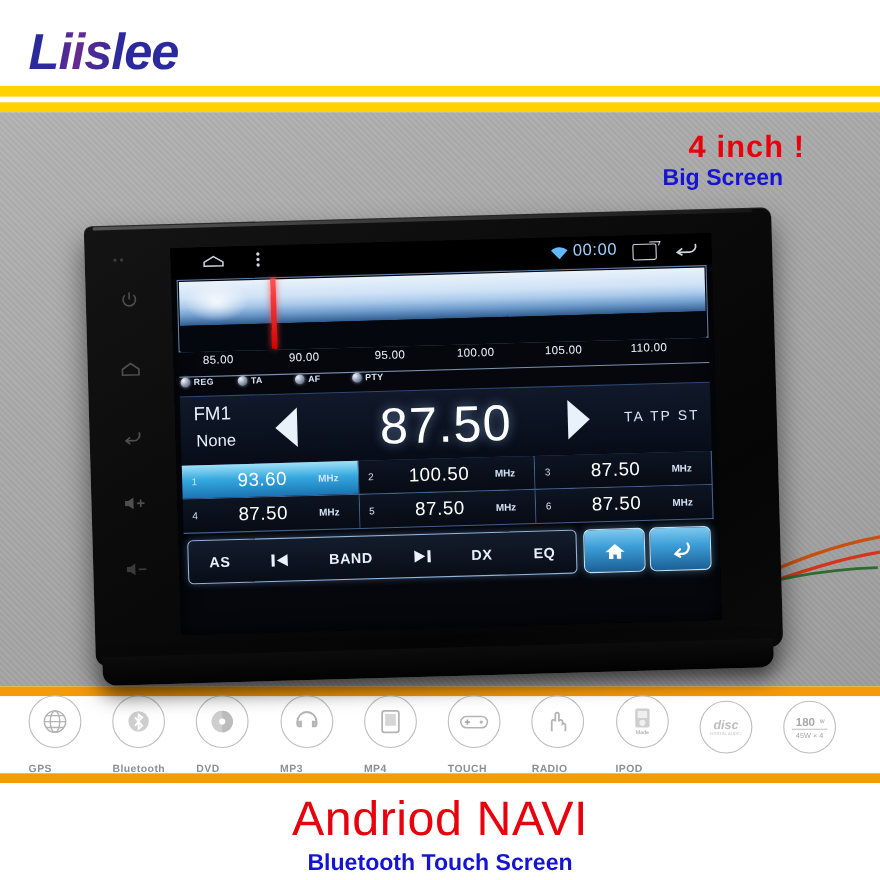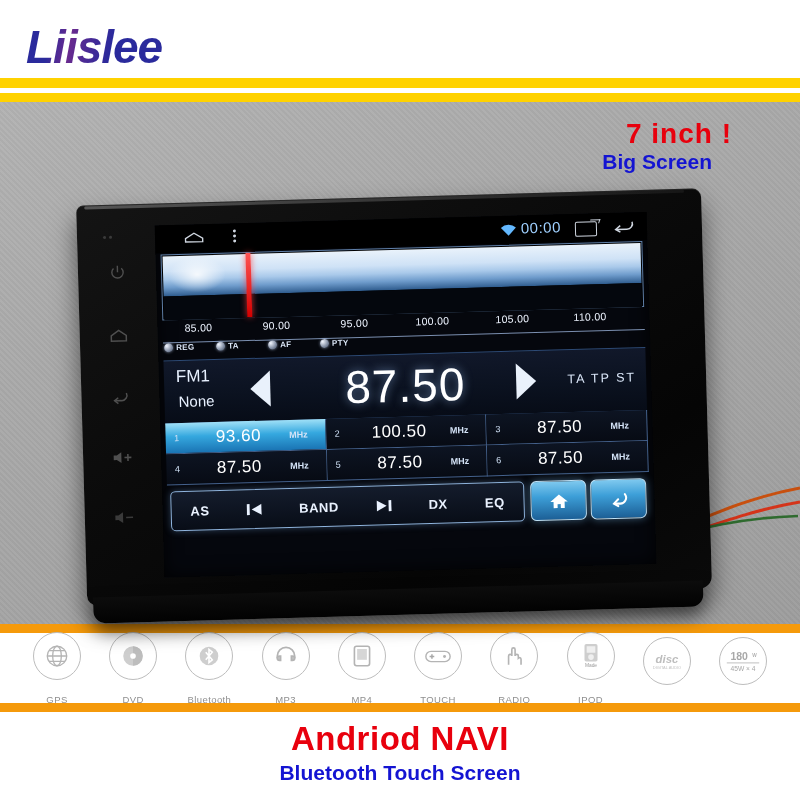--- a/index.html
+++ b/index.html
@@ -130,46 +130,46 @@
         background:linear-gradient(180deg,#7fc9ef 0%,#3d9fd8 40%,#1c5f96 100%);
         border:1px solid #bfe2f7;display:flex;align-items:center;justify-content:center;
         box-shadow:0 0 8px rgba(120,190,240,.45);}
   .tb-home{left:360px;}
   .tb-back{left:420px;}
 
   
   .obar1{position:absolute;left:0;top:624px;width:800px;height:9px;background:#f59a0b;}
   .icons{position:absolute;left:0;top:633px;width:800px;height:70px;background:#fff;
          display:flex;align-items:center;justify-content:space-between;padding:0 26px;box-sizing:border-box;}
-  .feat{width:62px;display:flex;flex-direction:column;align-items:center;}
+  .feat{width:62px;display:flex;flex-direction:column;}
   .feat .ring{width:46px;height:46px;border-radius:50%;border:1.6px solid #bdbdbd;
         display:flex;align-items:center;justify-content:center;color:#b4b4b4;}
-  .feat .fl{margin-top:14px;font-size:9.5px;font-weight:normal;color:#8f8f8f;letter-spacing:.4px;}
+  .feat .fl{margin-top:14px;font-size:9.5px;font-weight:bold;color:#8f8f8f;letter-spacing:.4px;}
   .obar2{position:absolute;left:0;top:703px;width:800px;height:9px;background:#f59a0b;}
 
   .footer{position:absolute;left:0;top:712px;width:800px;height:88px;background:#fff;text-align:center;}
-  .f-title{margin-top:8px;color:#e8000d;font-size:33px;font-weight:bold;letter-spacing:.5px;}
+  .f-title{margin-top:8px;color:#e8000d;font-size:44px;font-weight:normal;letter-spacing:.5px;}
   .f-sub{margin-top:3px;color:#1414d2;font-size:21px;font-weight:bold;}
 </style>
 </head>
 <body>
 
 <div class="page">
 
   <div class="logo-band">
     <div class="logo-shadow">Liislee</div>
     <div class="logo">Liislee</div>
   </div>
   <div class="ybar1"></div>
   <div class="ywhite"></div>
   <div class="ybar2"></div>
 
   <div class="photo">
 
-    <div class="hdr-7inch">7 inch !</div>
+    <div class="hdr-7inch">4 inch !</div>
     <div class="hdr-big">Big Screen</div>
 
     <svg class="wires" viewBox="0 0 160 120">
       <path d="M8,58 C50,44 95,18 160,6" stroke="#c8500f" stroke-width="3" fill="none"></path>
       <path d="M8,64 C52,52 100,30 160,20" stroke="#d4341a" stroke-width="3" fill="none"></path>
       <path d="M10,60 C48,50 92,36 158,34" stroke="#2f6b2f" stroke-width="2.6" fill="none"></path>
       <ellipse cx="14" cy="60" rx="14" ry="17" fill="#111"></ellipse>
     </svg>
 
     <div class="unit">
@@ -356,37 +356,37 @@
           <circle cx="12" cy="12" r="9"></circle>
             <ellipse cx="12" cy="12" rx="4" ry="9"></ellipse>
           <path d="M3 12h18M4.5 7h15M4.5 17h15"></path>
         </svg>
       </div>
       <div class="fl">GPS</div>
     </div>
 
     <div class="feat">
       <div class="ring">
+        <svg width="26" height="26" viewBox="0 0 24 24" fill="none" stroke="#b4b4b4" stroke-width="1.4">
+          <circle cx="12" cy="12" r="8.6" fill="#cecece" stroke="none"></circle>
+          <path d="M9 8.5 L15 15.5 L12 18 V6 L15 8.5 L9 15.5" stroke="#fff" stroke-width="1.5"></path>
+        </svg>
+      </div>
+      <div class="fl">Bluetooth</div>
+    </div>
+
+    <div class="feat">
+      <div class="ring">
         <svg width="26" height="26" viewBox="0 0 24 24">
           <circle cx="12" cy="12" r="9" fill="#cecece"></circle>
           <path d="M12 3 a9 9 0 0 1 0 18 Z" fill="#bdbdbd"></path>
           <circle cx="12" cy="12" r="2.6" fill="#fff"></circle>
         </svg>
       </div>
       <div class="fl">DVD</div>
-    </div>
-
-    <div class="feat">
-      <div class="ring">
-        <svg width="26" height="26" viewBox="0 0 24 24" fill="none" stroke="#b4b4b4" stroke-width="1.4">
-          <circle cx="12" cy="12" r="8.6" fill="#cecece" stroke="none"></circle>
-          <path d="M9 8.5 L15 15.5 L12 18 V6 L15 8.5 L9 15.5" stroke="#fff" stroke-width="1.5"></path>
-        </svg>
-      </div>
-      <div class="fl">Bluetooth</div>
     </div>
 
 
     <div class="feat">
       <div class="ring">
         <svg width="26" height="26" viewBox="0 0 24 24" fill="none" stroke="#b4b4b4" stroke-width="1.6">
           <path d="M4 14 v-2 a8 8 0 0 1 16 0 v2"></path>
           <path d="M4 14 a2 2 0 0 0 2 2 h1 v-4 H6 a2 2 0 0 0 -2 2Z" fill="#c4c4c4"></path>
           <path d="M20 14 a2 2 0 0 1 -2 2 h-1 v-4 h1 a2 2 0 0 1 2 2Z" fill="#c4c4c4"></path>
         </svg>

